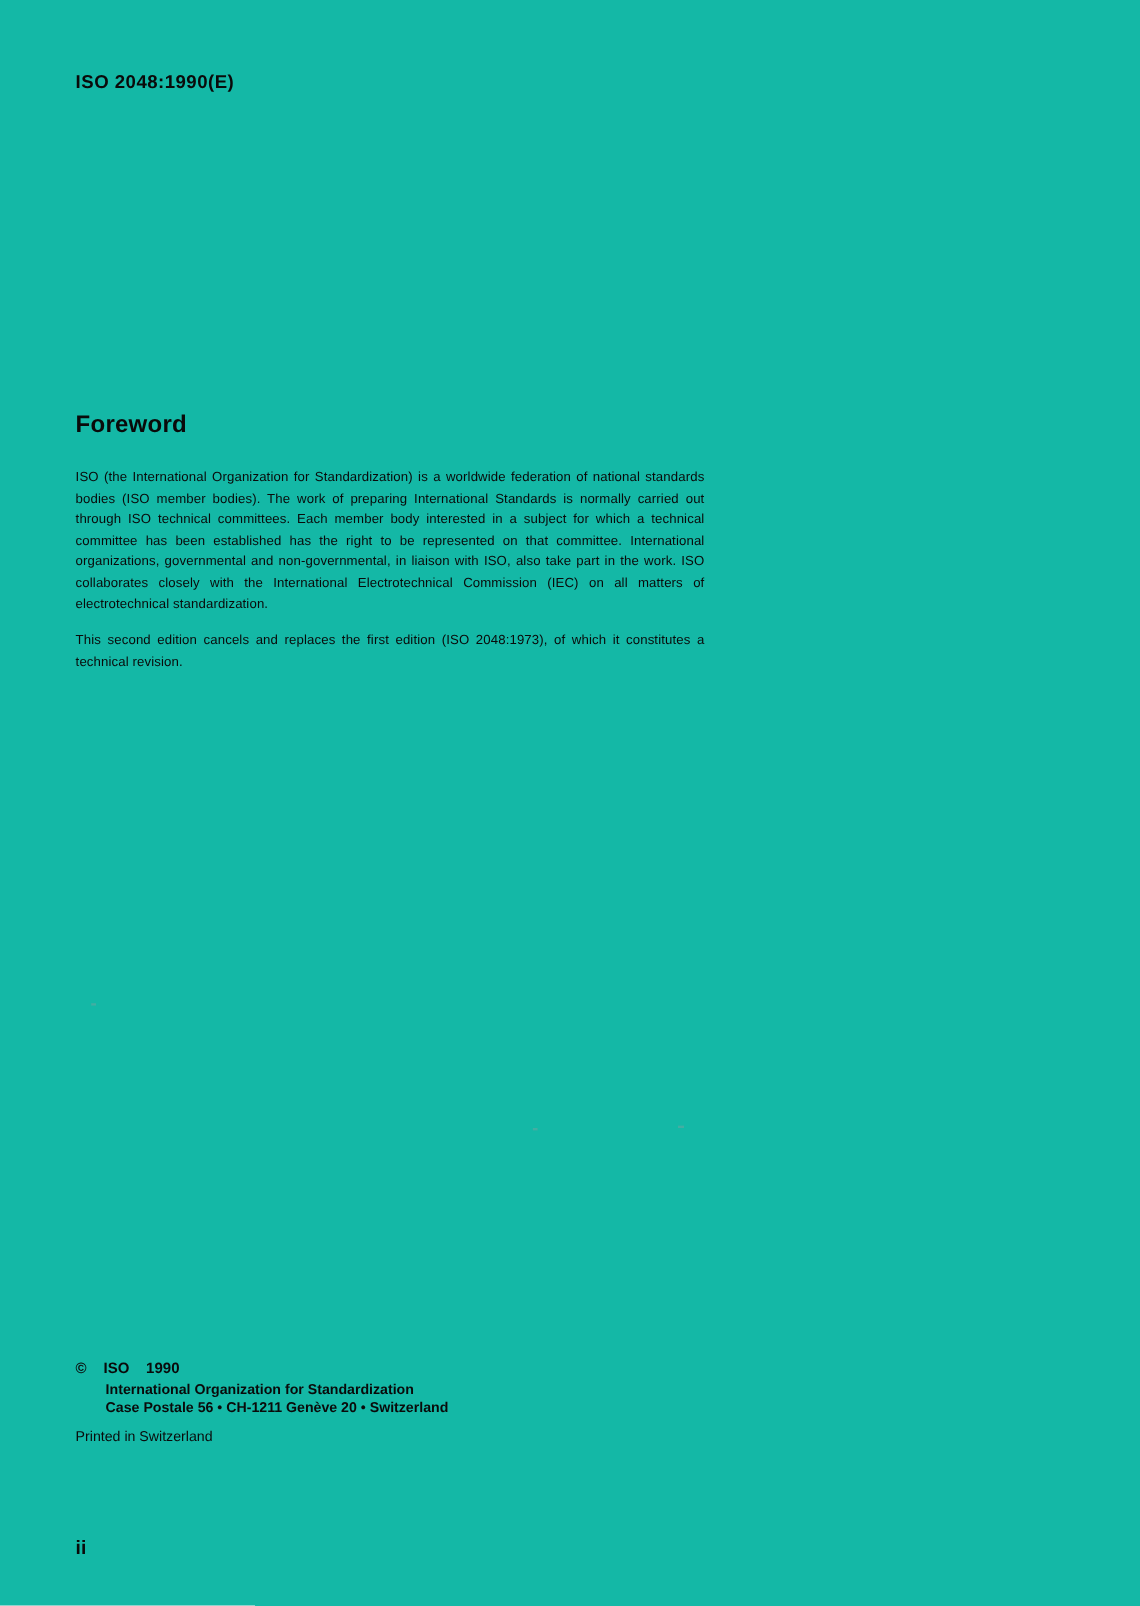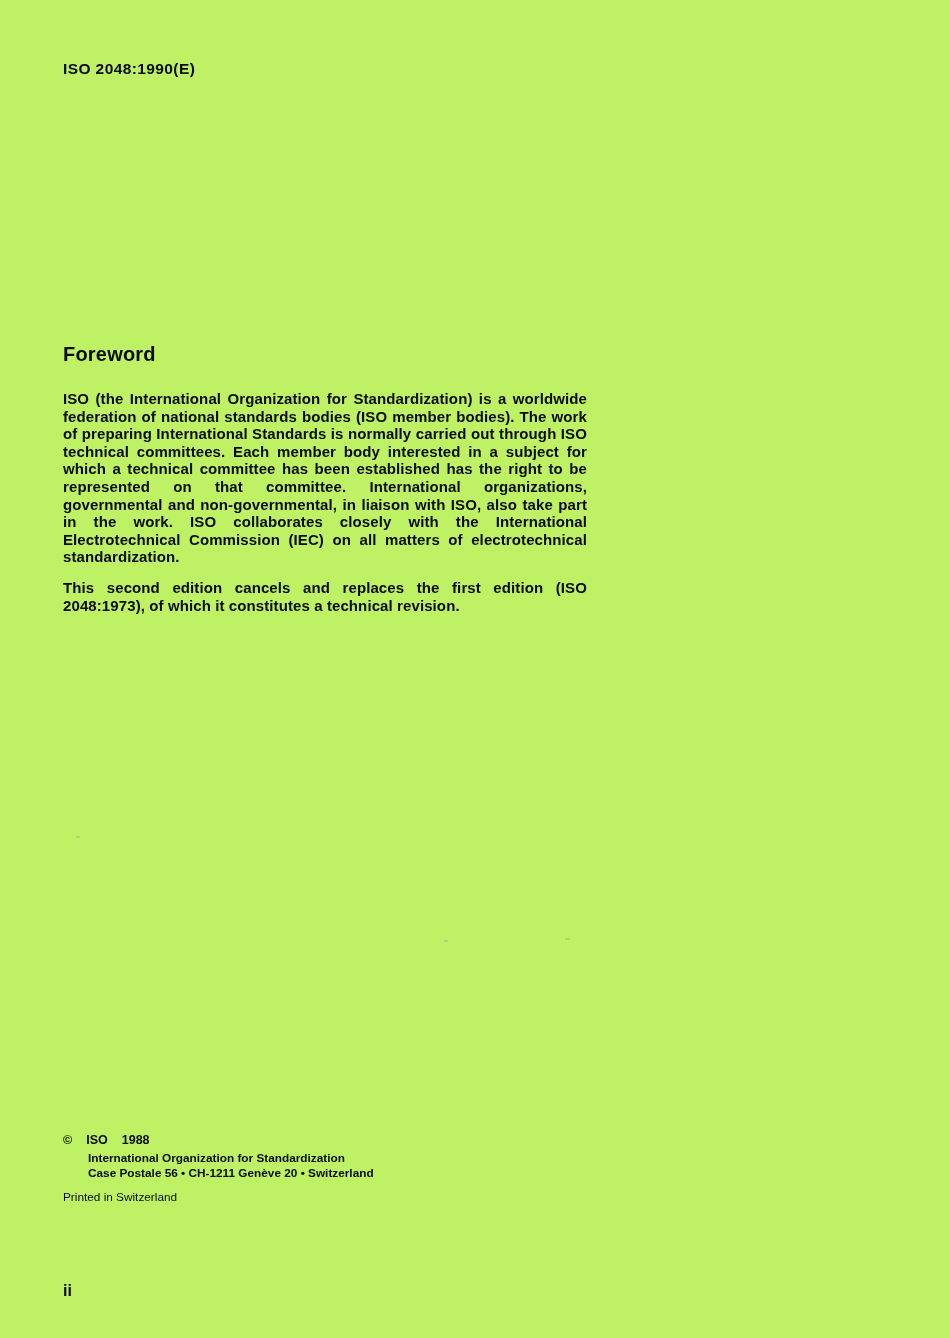--- a/index.html
+++ b/index.html
@@ -2,21 +2,21 @@
 <html><head>
 <meta charset="utf-8">
 <style>
   * { margin: 0; padding: 0; box-sizing: border-box; }
   html, body { background: #e8e8e8; }
   .page {
     position: relative;
     width: 950px;
     height: 1338px;
     margin: 0 auto;
-    background: #bef264;
+    background: #14b8a6;
     color: #0a0a0a;
     font-family: "Liberation Sans", sans-serif;
     overflow: hidden;
   }
   .doc-header {
     position: absolute;
     left: 63px;
     top: 60px;
     font-size: 15.5px;
     font-weight: 700;
@@ -28,22 +28,22 @@
     top: 343px;
     width: 524px;
   }
   .foreword-title {
     font-size: 20px;
     font-weight: 700;
     margin-bottom: 24px;
     letter-spacing: 0.2px;
   }
   .body-para {
-    font-size: 15px;
-    font-weight: 700;
+    font-size: 11px;
+    font-weight: 400;
     line-height: 17.6px;
     text-align: justify;
     margin-bottom: 13px;
     letter-spacing: 0.1px;
   }
   .body-para .italic { font-style: italic; }
   .footer-block {
     position: absolute;
     left: 63px;
     top: 1133px;
@@ -101,21 +101,21 @@
   <div class="content">
     <h1 class="foreword-title">Foreword</h1>
     <div>
         <p class="body-para"><span>ISO (the International Organization for Standardization) is a worldwide federation of national standards bodies (ISO member bodies). The work of preparing International Standards is normally carried out through ISO technical committees. Each member body interested in a subject for which a technical committee has been established has the right to be represented on that committee. International organizations, governmental and non-governmental, in liaison with ISO, also take part in the work. ISO collaborates closely with the International Electrotechnical Commission (IEC) on all matters of electrotechnical standardization.</span></p>
         <p class="body-para"><span>This second edition cancels and replaces the first edition (ISO 2048:1973), of which it constitutes a technical revision.</span></p>
       </div>
   </div>
 
   <div class="footer-block">
     <div class="copyright-line">
-      <span>©</span><span class="gap"></span><span>ISO</span><span class="gap"></span><span>1988</span>
+      <span>©</span><span class="gap"></span><span>ISO</span><span class="gap"></span><span>1990</span>
     </div>
     <div class="publisher-block">
       <div>International Organization for Standardization</div>
       <div>Case Postale 56 • CH-1211 Genève 20 • Switzerland</div>
     </div>
     <div class="printed-note">Printed in Switzerland</div>
   </div>
 
   <div class="page-number">ii</div>
 

